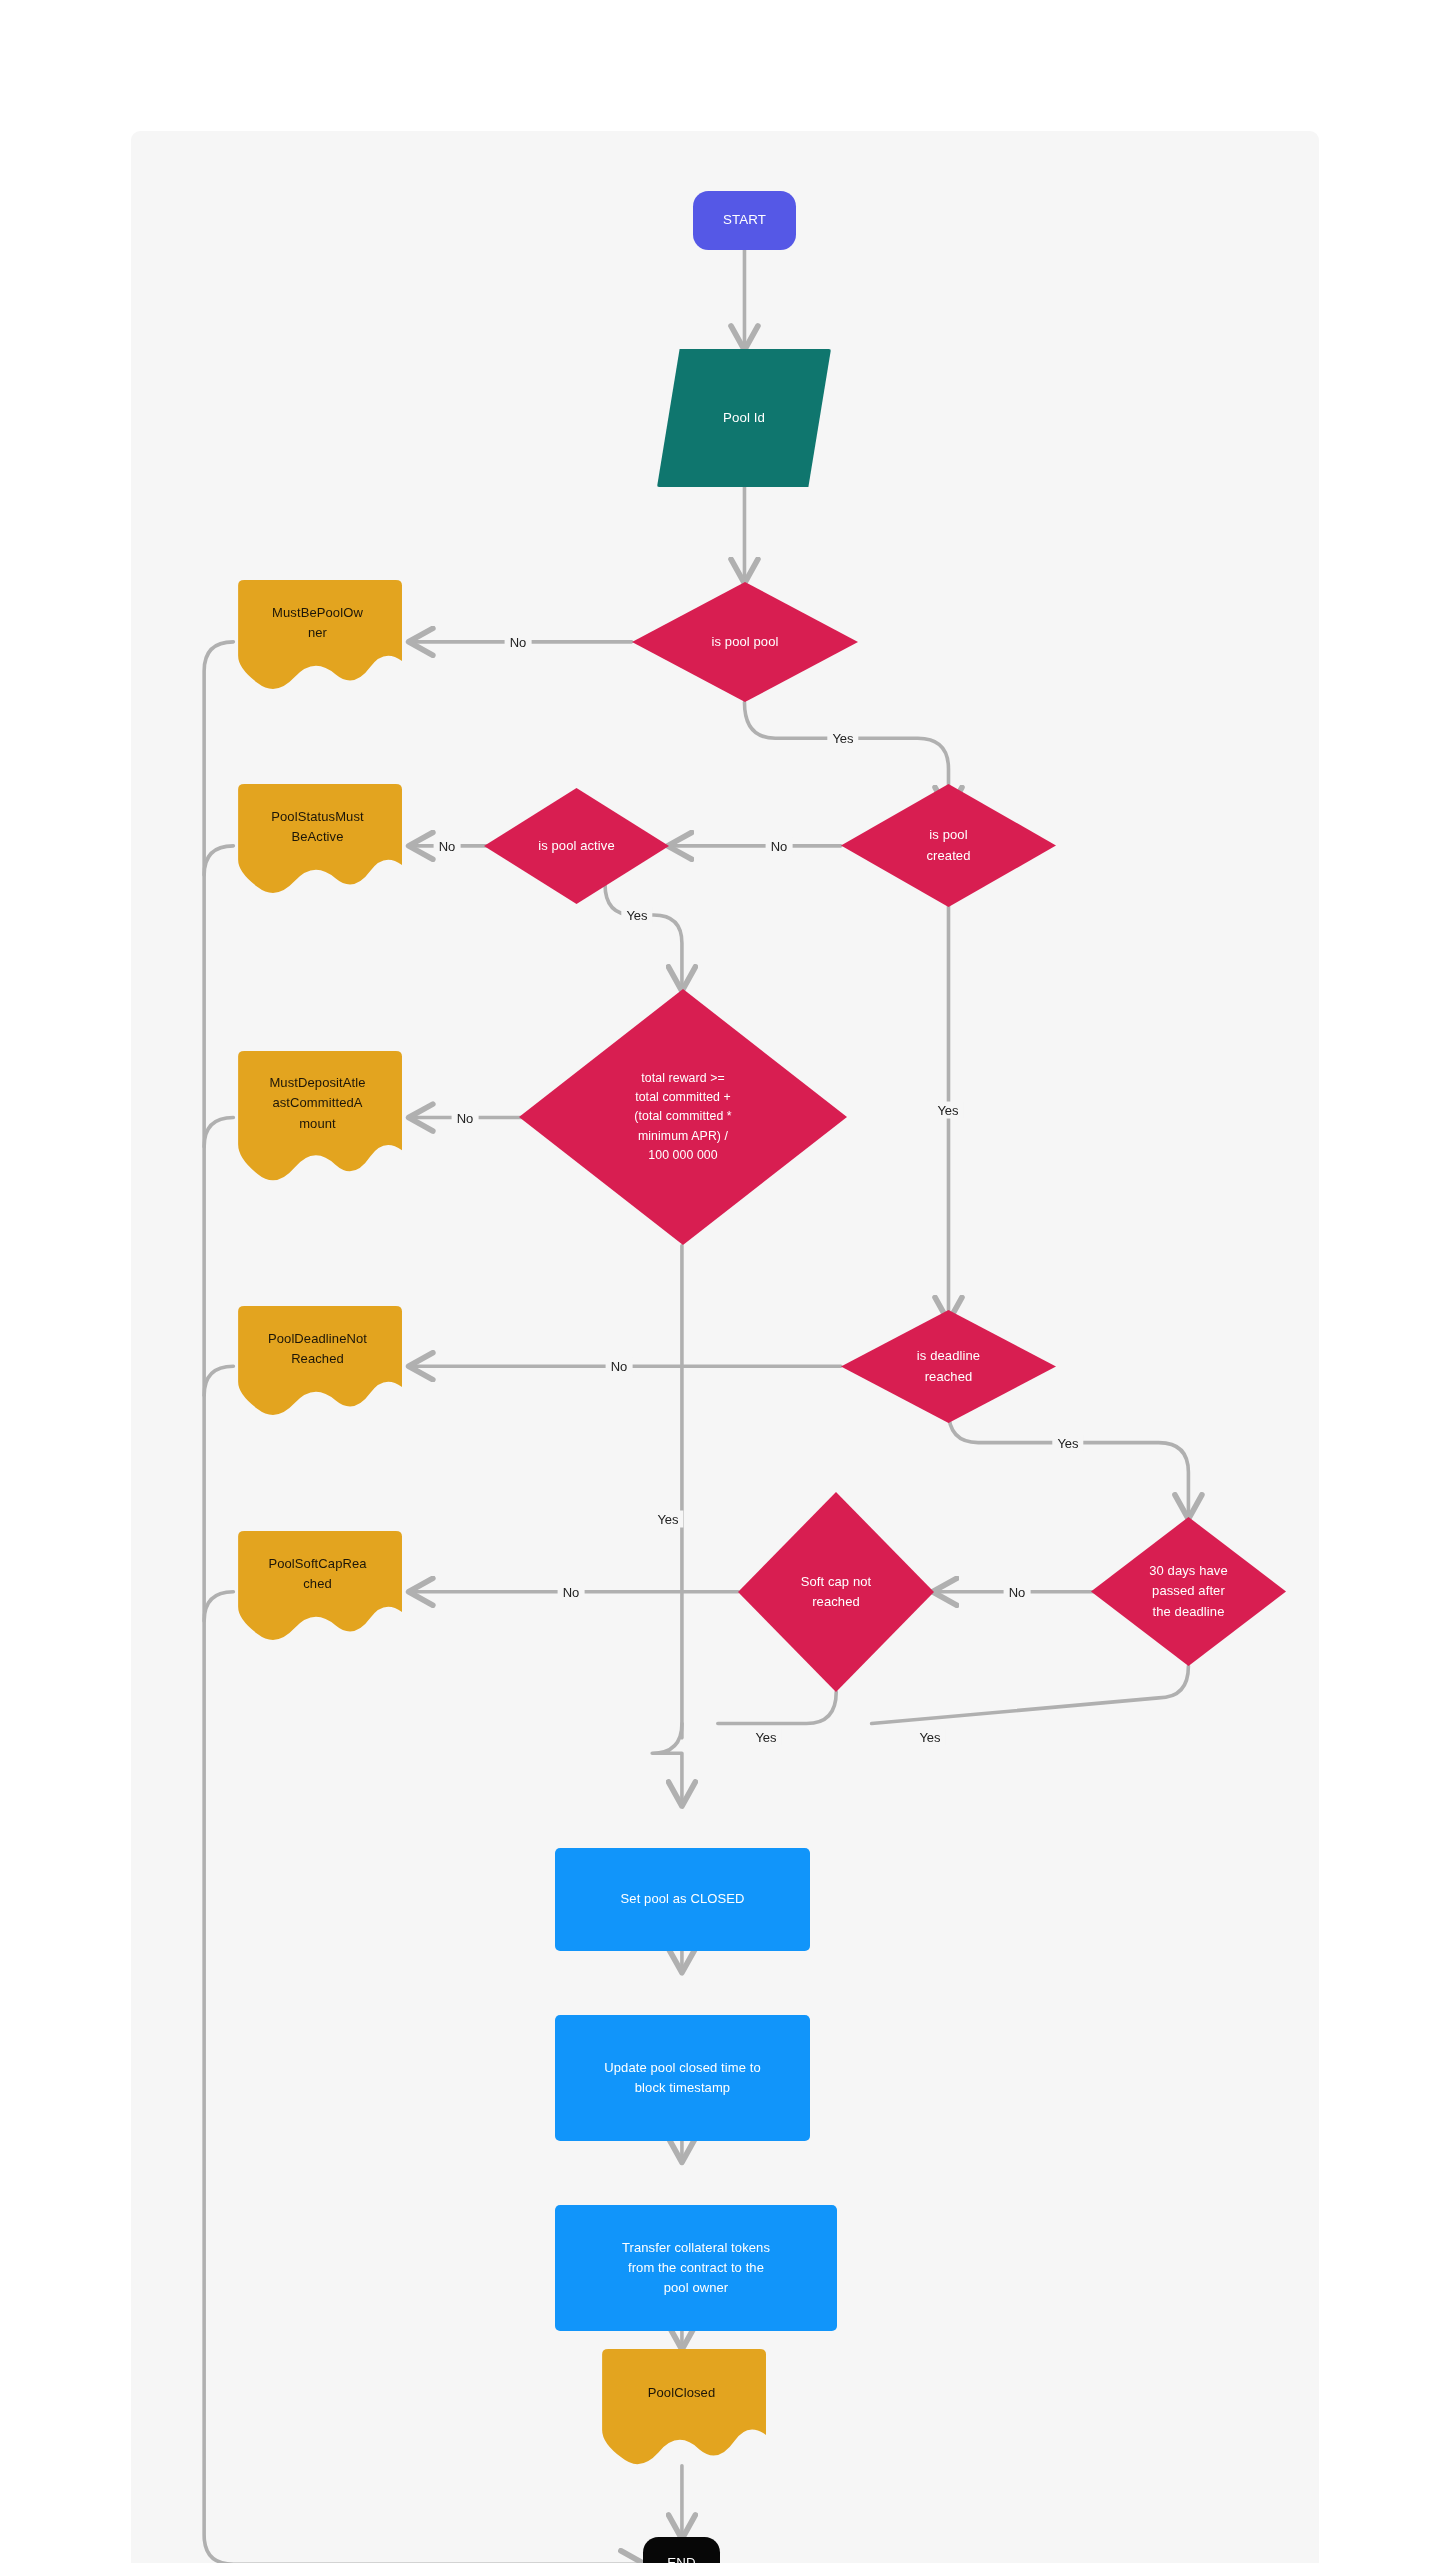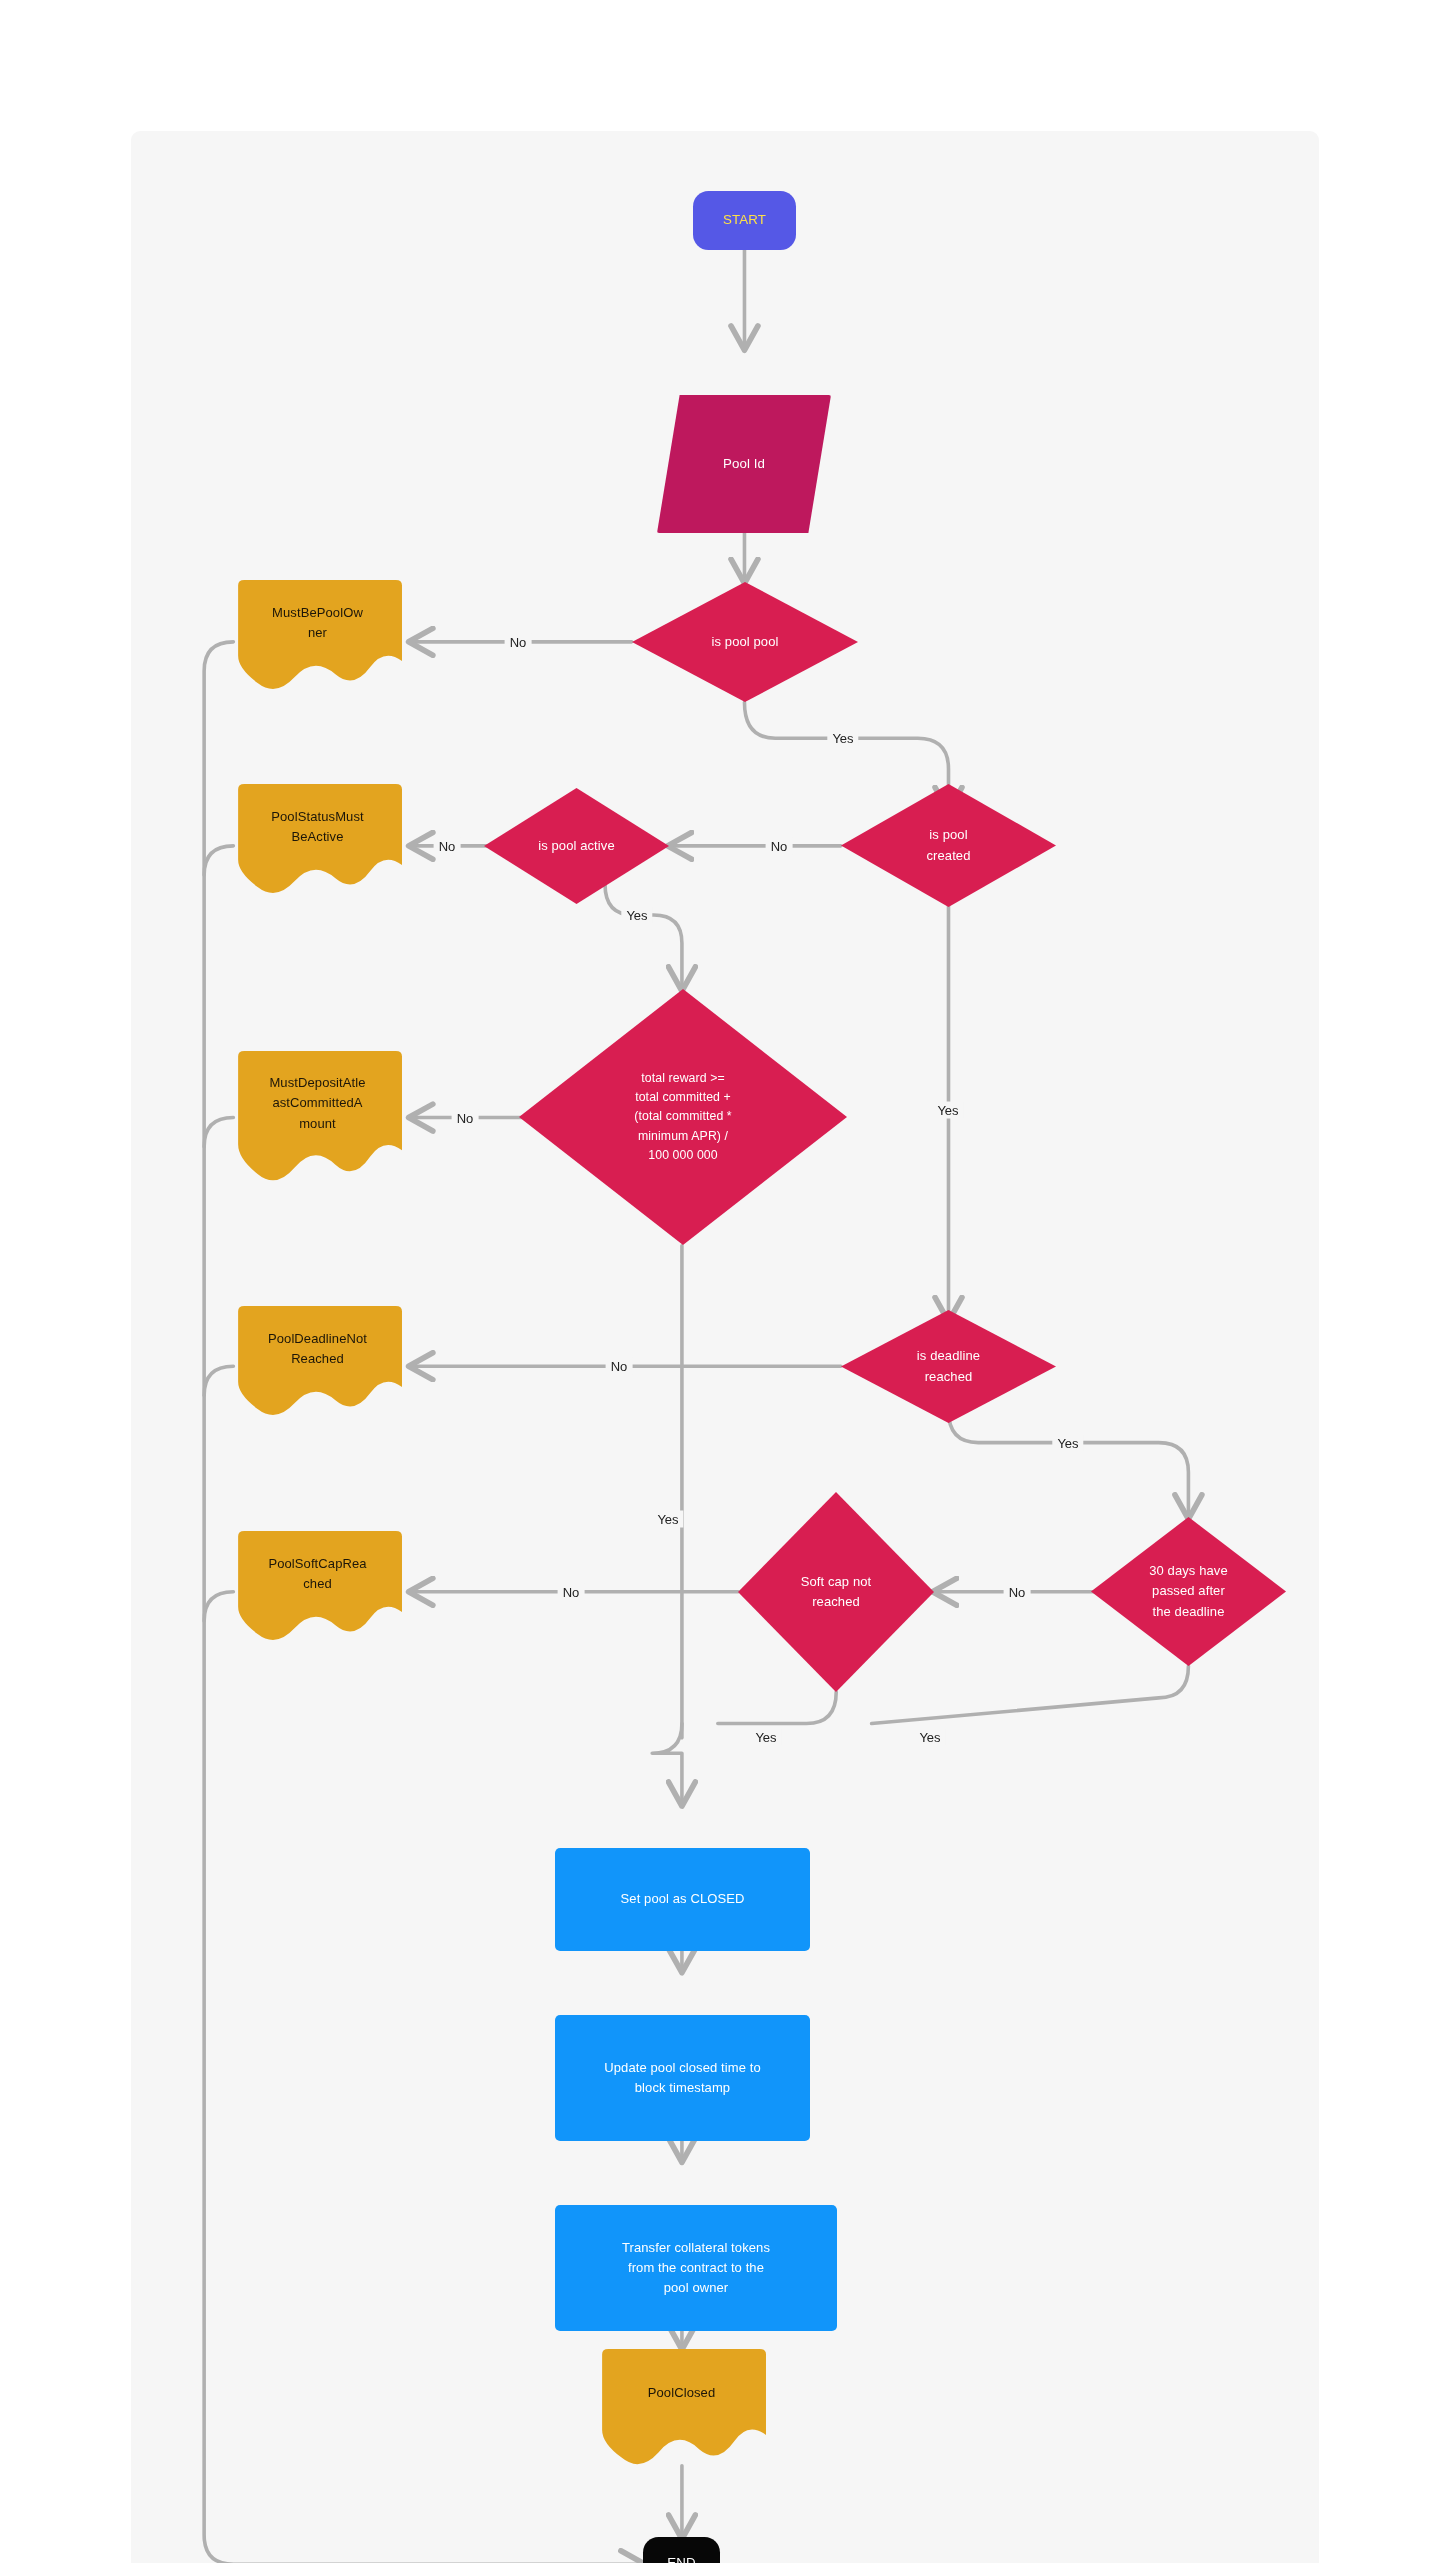--- a/index.html
+++ b/index.html
@@ -16,28 +16,28 @@
   }
   #edges{position:absolute;left:0;top:0;width:1451px;height:2838px;pointer-events:none;}
   .node{position:absolute;display:flex;align-items:center;justify-content:center;box-sizing:border-box;}
   .node .lbl{
     text-align:center;line-height:1.55;white-space:pre-line;
     letter-spacing:0.1px;
   }
 
   
   .n-start{background:#5558e6;border-radius:15.4px;}
-  .n-start .lbl{color:#fde047;font-size:13.3px;}
+  .n-start .lbl{color:#ffffff;font-size:13.3px;}
 
   
   .n-end{background:#070707;border-radius:15.4px;}
   .n-end .lbl{color:#ffffff;font-size:13.3px;}
 
   
-  .n-data{background:#be185d;clip-path:polygon(13% 0%,100% 0%,87% 100%,0% 100%);border-radius:2.1px;margin-top:46px;}
+  .n-data{background:#0f766e;clip-path:polygon(13% 0%,100% 0%,87% 100%,0% 100%);border-radius:2.1px;}
   .n-data .lbl{color:#ffffff;font-size:13.3px;}
 
   
   .n-dec{background:#d81e51;}
   .n-dec .lbl{color:#ffffff;font-size:13px;}
   .n-dec .dmask{
     position:absolute;inset:0;background:#d81e51;
     clip-path:polygon(50% 0%,100% 50%,50% 100%,0% 50%);
   }
   .n-dec .dtext{position:relative;z-index:2;width:74%;}

